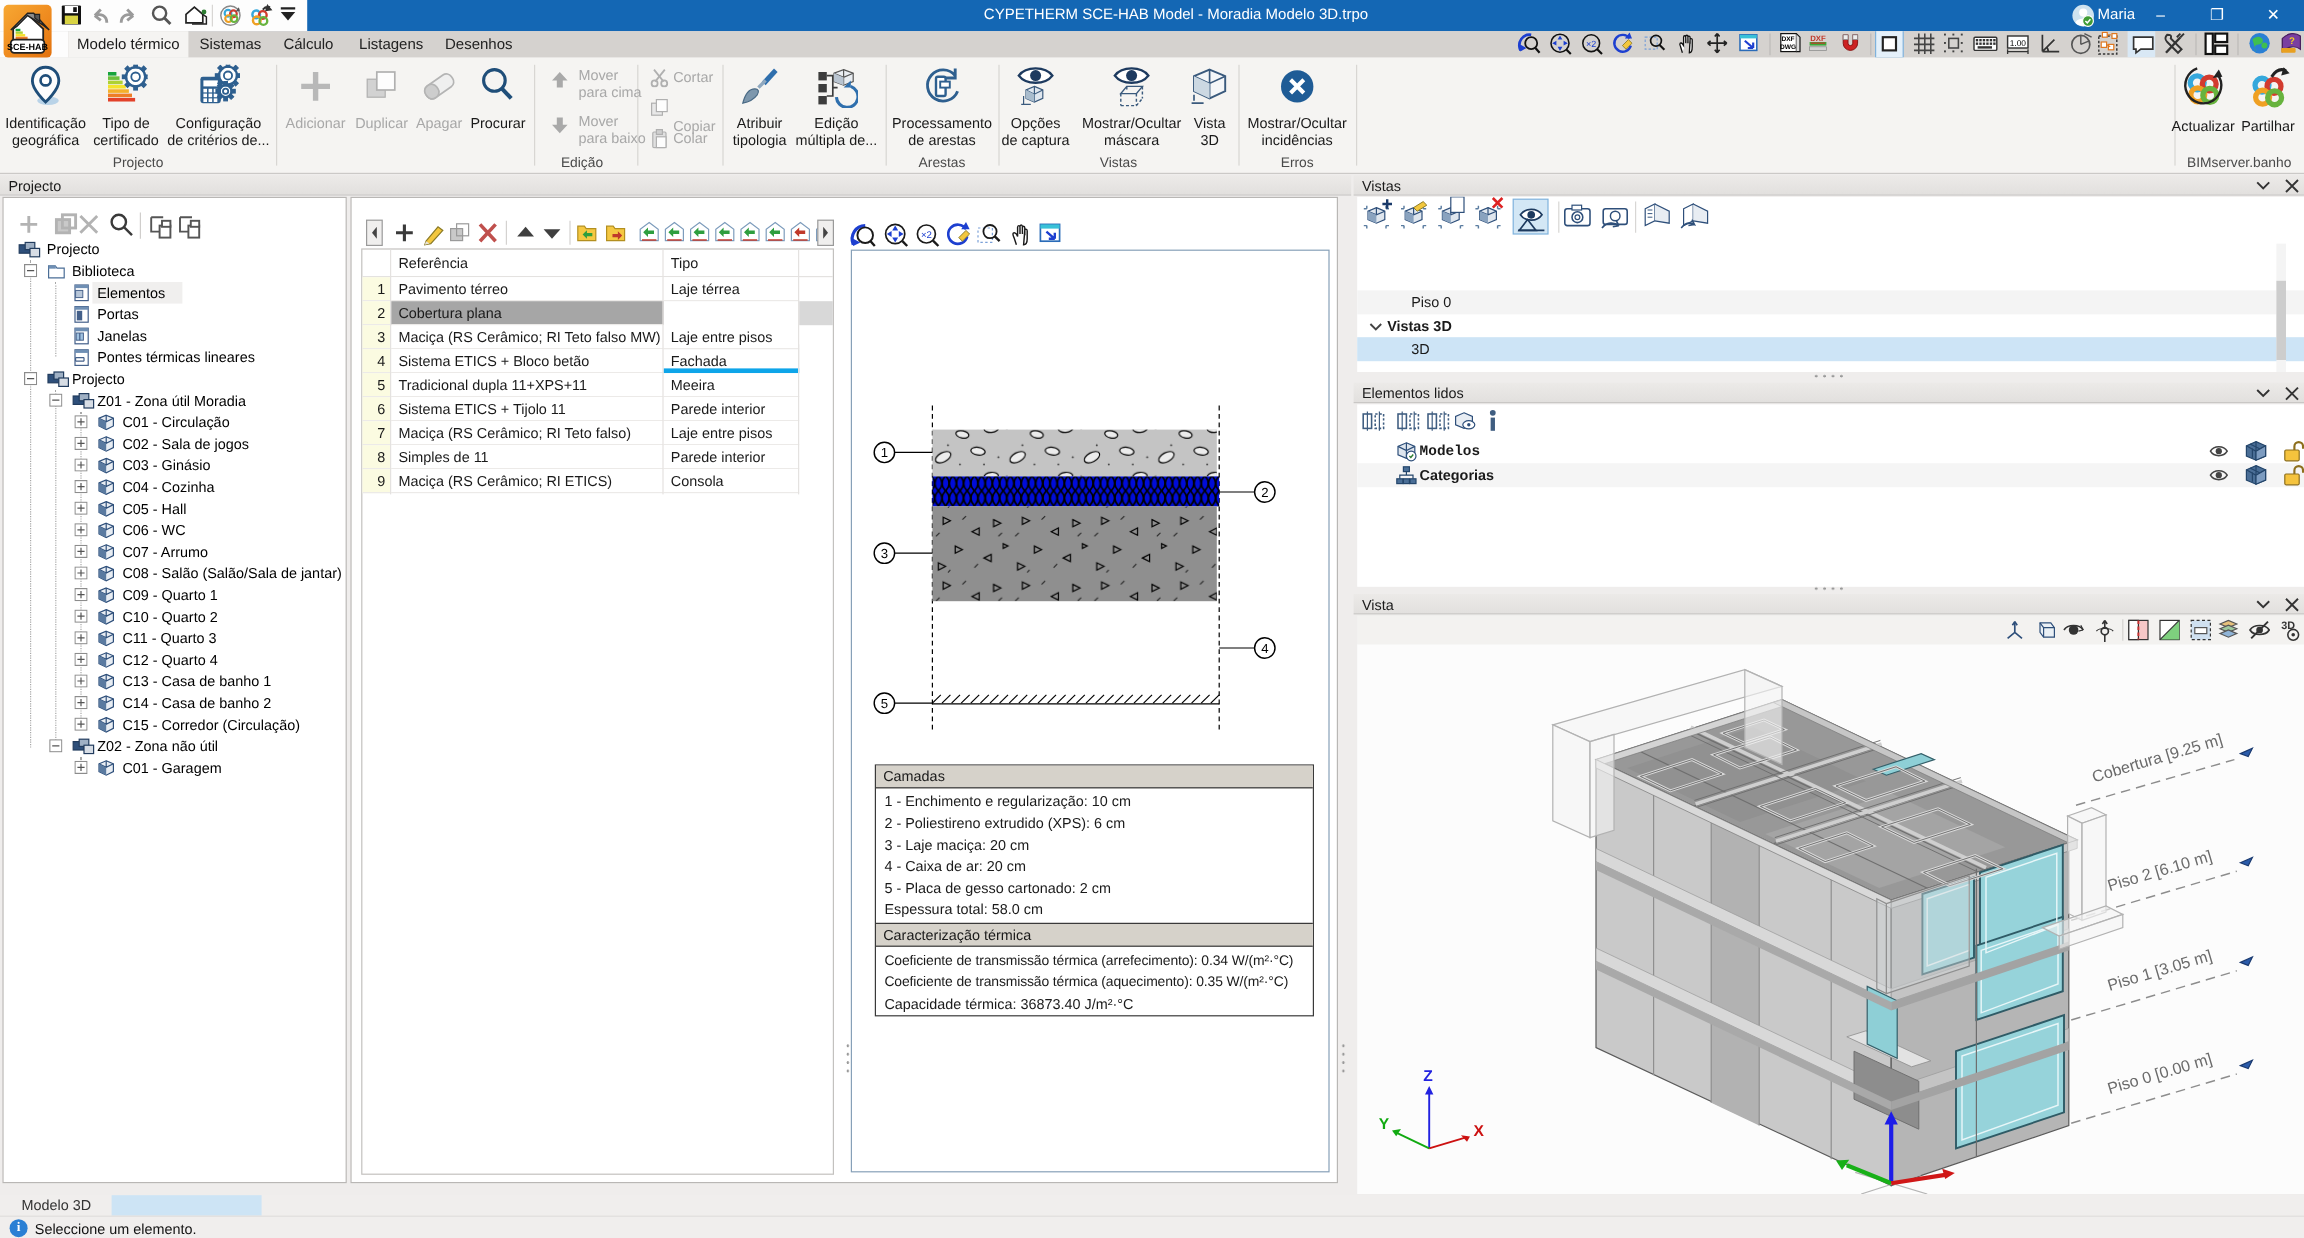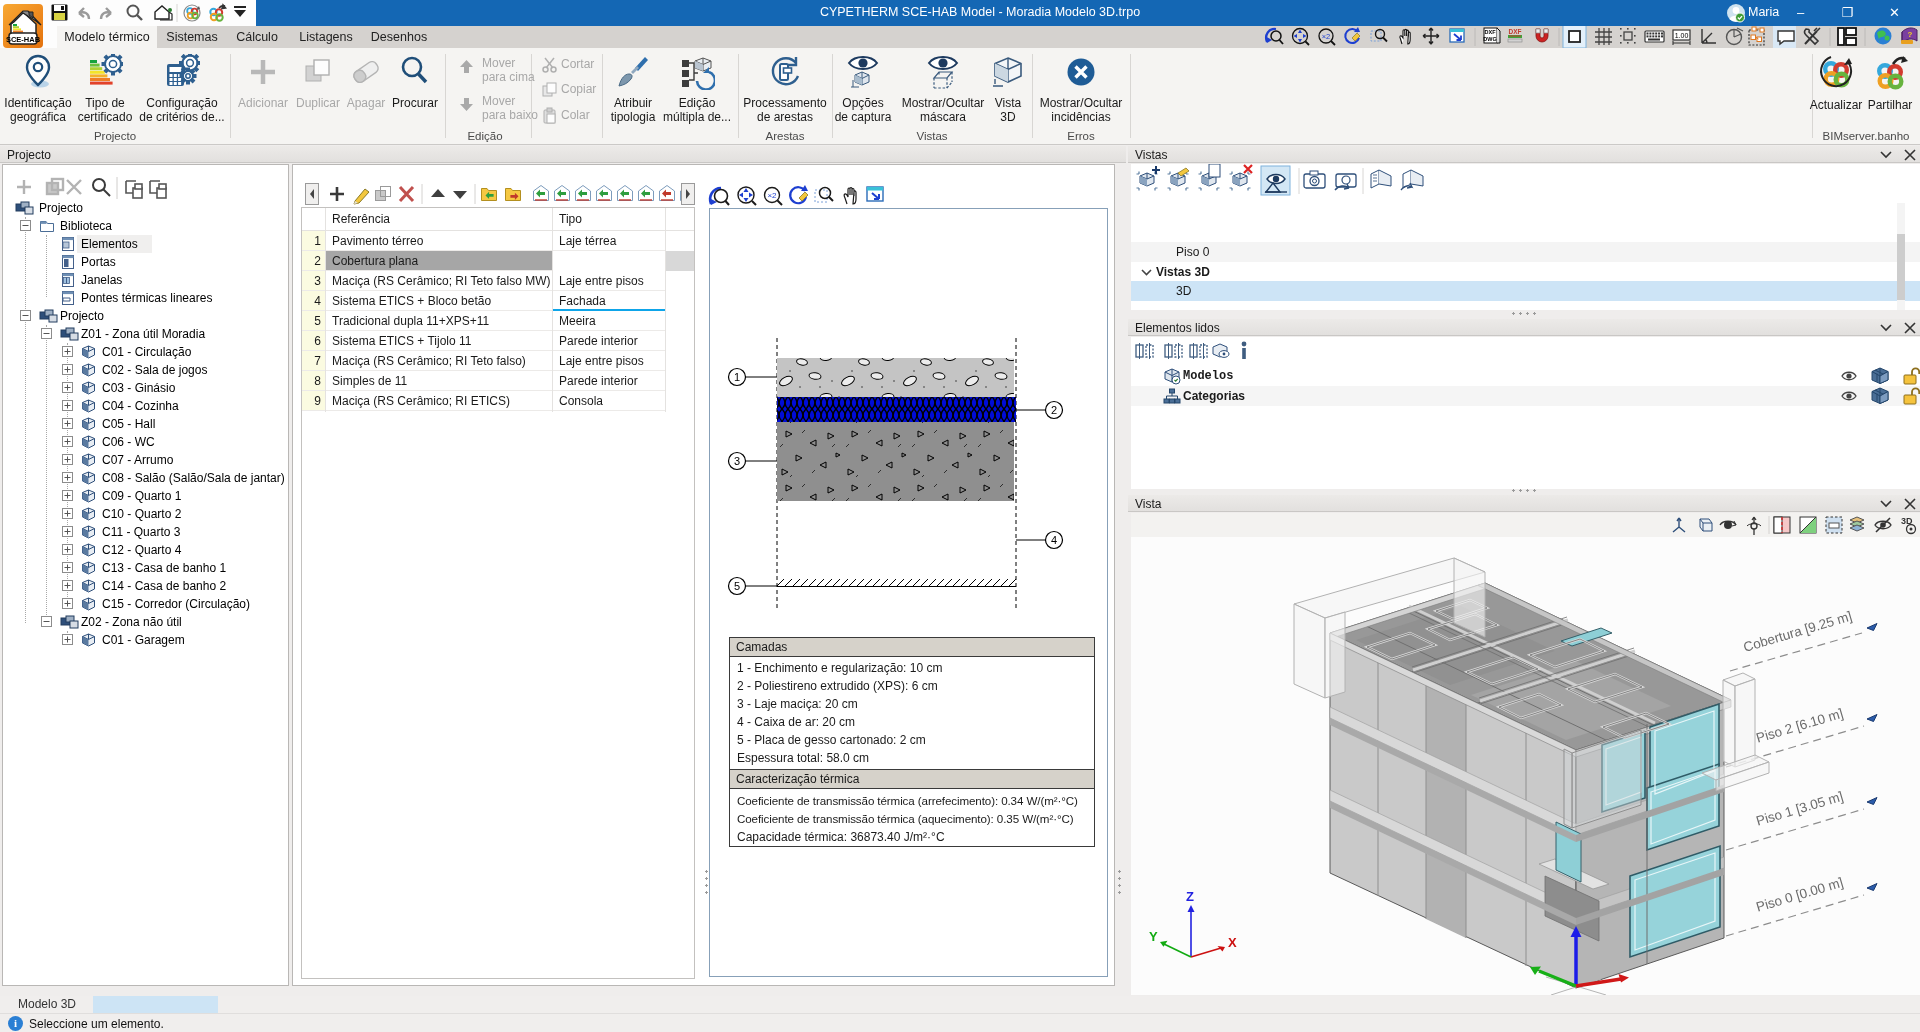--- a/index.html
+++ b/index.html
@@ -381,21 +381,21 @@
             <line x1="13" y1="2" x2="5" y2="12"></line>
             <circle cx="4.5" cy="13.5" r="2.5"></circle>
             <circle cx="12.5" cy="13.5" r="2.5"></circle>
           </g>
         </svg></div>
       <div class="smallbtn" style="left:561px;top:9px;">Cortar</div>
       <div class="abs" style="left:541px;top:33px;"><svg width="17" height="17">
           <rect x="2" y="5" width="9" height="10" fill="#e8e8e8" stroke="#b0b0b0"></rect>
           <rect x="6" y="2" width="9" height="10" fill="#fdfdfd" stroke="#b0b0b0"></rect>
         </svg></div>
-      <div class="smallbtn" style="left:561px;top:34px;">Copiar</div>
+      <div class="smallbtn" style="left:561px;top:50px;">Copiar</div>
       <div class="abs" style="left:541px;top:59px;"><svg width="17" height="17">
           <rect x="3" y="3" width="11" height="13" rx="1" fill="#e0e0e0" stroke="#b0b0b0"></rect>
           <rect x="6" y="1" width="5" height="4" fill="#cfcfcf" stroke="#b0b0b0"></rect>
           <rect x="6" y="7" width="8" height="9" fill="#fdfdfd" stroke="#b0b0b0"></rect>
         </svg></div>
       <div class="smallbtn" style="left:561px;top:60px;">Colar</div>
       <div class="bigbtn" style="left:605px;width:56px;"><span class="bi"><svg width="36" height="36">
             <path d="M20 14 L30 3 L33 6 L23 17 Z" fill="#2f6fad"></path>
             <path d="M16 18 L22 12 L24 14 L18 20 Z" fill="#8fa8bf"></path>
             <path d="M4 32 C6 24 10 20 14 20 C17 20 18 22 16 25 C13 29 9 31 4 32 Z" fill="#7d97ad" stroke="#4a6a85" stroke-width="1"></path>
@@ -847,21 +847,21 @@
  <div class="cell" style="left:260px;top:66px;width:113px;background:#fff;border-bottom:1px solid #eceae8;">Laje térrea</div>
  <div class="cell" style="left:9px;top:86px;width:24px;background:#fbfbe1;border-bottom:1px solid #eceae8;text-align:right;padding:0 5px 0 0;">2</div>
  <div class="cell" style="left:33px;top:86px;width:227px;background:#a6a6a6;border-bottom:1px solid #eceae8;">Cobertura plana</div>
  <div class="cell" style="left:260px;top:86px;width:113px;background:#d8d8d8;border-bottom:1px solid #eceae8;margin-top:36px;">Cobertura</div>
  <div class="abs" style="left:373px;top:86px;width:28px;height:20px;background:#d8d8d8;"></div>
  <div class="cell" style="left:9px;top:106px;width:24px;background:#fbfbe1;border-bottom:1px solid #eceae8;text-align:right;padding:0 5px 0 0;">3</div>
  <div class="cell" style="left:33px;top:106px;width:227px;background:#fff;border-bottom:1px solid #eceae8;">Maciça (RS Cerâmico; RI Teto falso MW)</div>
  <div class="cell" style="left:260px;top:106px;width:113px;background:#fff;border-bottom:1px solid #eceae8;">Laje entre pisos</div>
  <div class="cell" style="left:9px;top:126px;width:24px;background:#fbfbe1;border-bottom:1px solid #eceae8;text-align:right;padding:0 5px 0 0;">4</div>
  <div class="cell" style="left:33px;top:126px;width:227px;background:#fff;border-bottom:1px solid #eceae8;">Sistema ETICS + Bloco betão</div>
- <div class="cell" style="left:260px;top:126px;width:113px;background:#fff;border-bottom:2px solid #0ea5e9;">Fachada</div>
+ <div class="cell" style="left:260px;top:126px;width:113px;background:#fff;border-bottom:4px solid #0ea5e9;">Fachada</div>
  <div class="cell" style="left:9px;top:146px;width:24px;background:#fbfbe1;border-bottom:1px solid #eceae8;text-align:right;padding:0 5px 0 0;">5</div>
  <div class="cell" style="left:33px;top:146px;width:227px;background:#fff;border-bottom:1px solid #eceae8;">Tradicional dupla 11+XPS+11</div>
  <div class="cell" style="left:260px;top:146px;width:113px;background:#fff;border-bottom:1px solid #eceae8;">Meeira</div>
  <div class="cell" style="left:9px;top:166px;width:24px;background:#fbfbe1;border-bottom:1px solid #eceae8;text-align:right;padding:0 5px 0 0;">6</div>
  <div class="cell" style="left:33px;top:166px;width:227px;background:#fff;border-bottom:1px solid #eceae8;">Sistema ETICS + Tijolo 11</div>
  <div class="cell" style="left:260px;top:166px;width:113px;background:#fff;border-bottom:1px solid #eceae8;">Parede interior</div>
  <div class="cell" style="left:9px;top:186px;width:24px;background:#fbfbe1;border-bottom:1px solid #eceae8;text-align:right;padding:0 5px 0 0;">7</div>
  <div class="cell" style="left:33px;top:186px;width:227px;background:#fff;border-bottom:1px solid #eceae8;">Maciça (RS Cerâmico; RI Teto falso)</div>
  <div class="cell" style="left:260px;top:186px;width:113px;background:#fff;border-bottom:1px solid #eceae8;">Laje entre pisos</div>
  <div class="cell" style="left:9px;top:206px;width:24px;background:#fbfbe1;border-bottom:1px solid #eceae8;text-align:right;padding:0 5px 0 0;">8</div>

